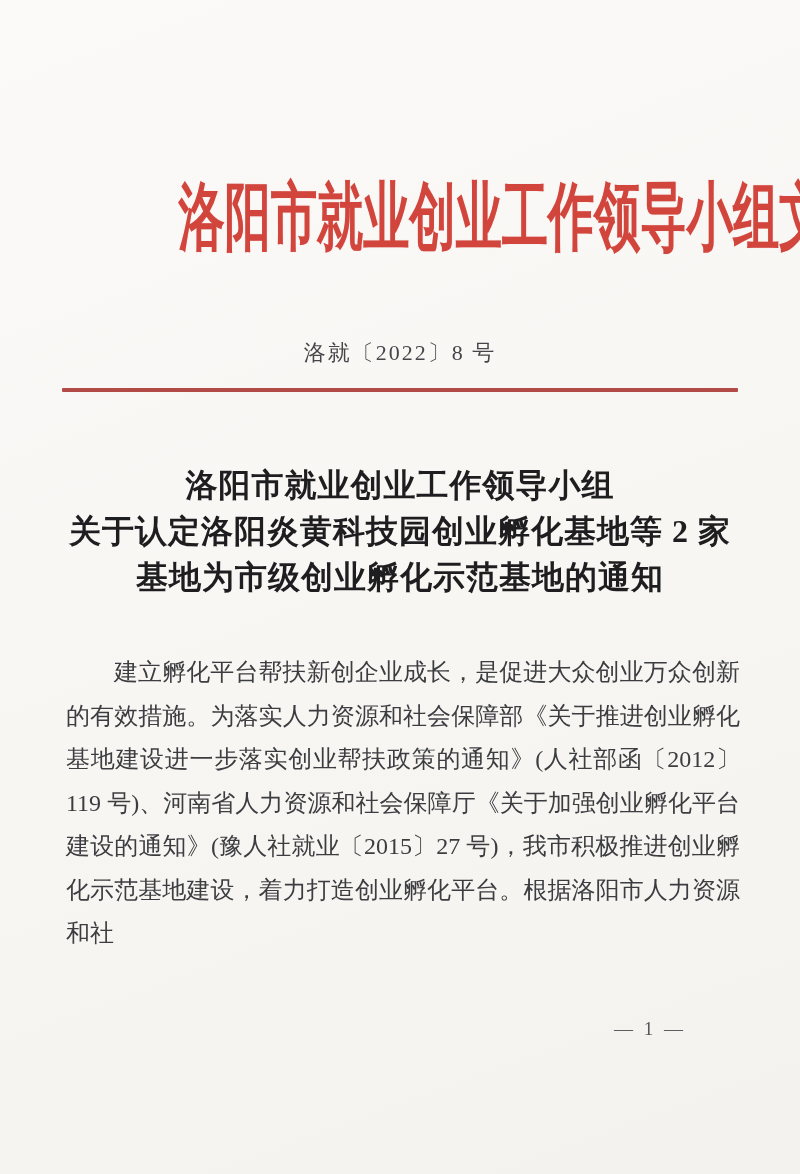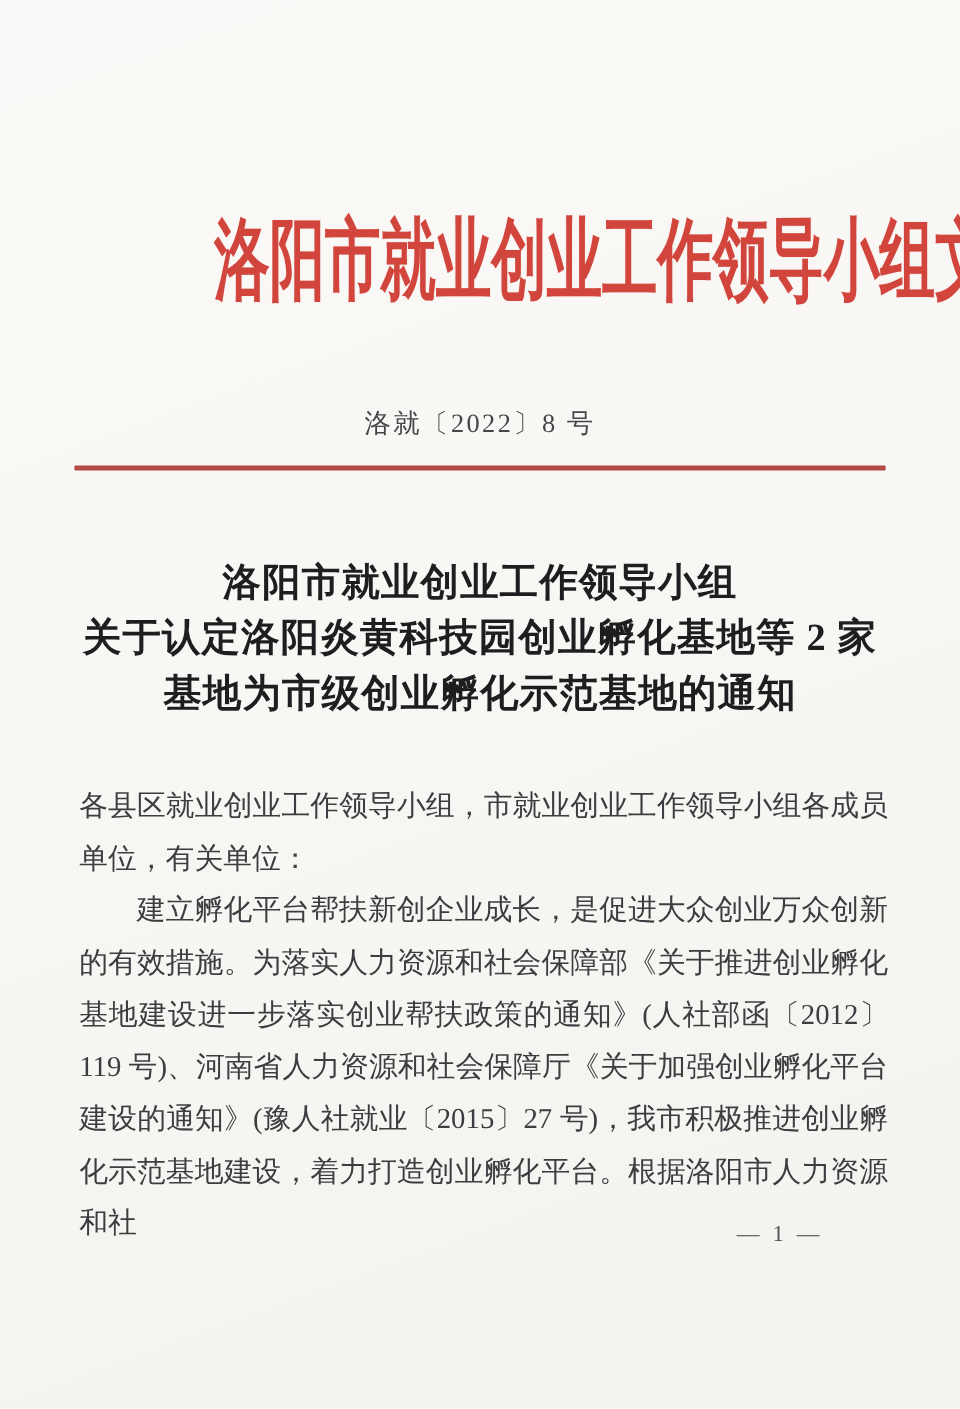--- a/index.html
+++ b/index.html
@@ -122,21 +122,20 @@
 
   <div class="red-line"></div>
 
   <div class="title-block">
     <div>洛阳市就业创业工作领导小组</div>
     <div>关于认定洛阳炎黄科技园创业孵化基地等 2 家</div>
     <div>基地为市级创业孵化示范基地的通知</div>
   </div>
 
   <div class="body-block">
-    <p>各县区就业创业工作领导小组，市就业创业工作领导小组各成员单位，有关单位：</p>
     <p class="indent">建立孵化平台帮扶新创企业成长，是促进大众创业万众创新的有效措施。为落实人力资源和社会保障部《关于推进创业孵化基地建设进一步落实创业帮扶政策的通知》(人社部函〔2012〕119 号)、河南省人力资源和社会保障厅《关于加强创业孵化平台建设的通知》(豫人社就业〔2015〕27 号)，我市积极推进创业孵化示范基地建设，着力打造创业孵化平台。根据洛阳市人力资源和社</p>
   </div>
 
   <div class="page-number">
     <span class="inner">— 1 —</span>
   </div>
 
 </div>
 
 </body></html>

